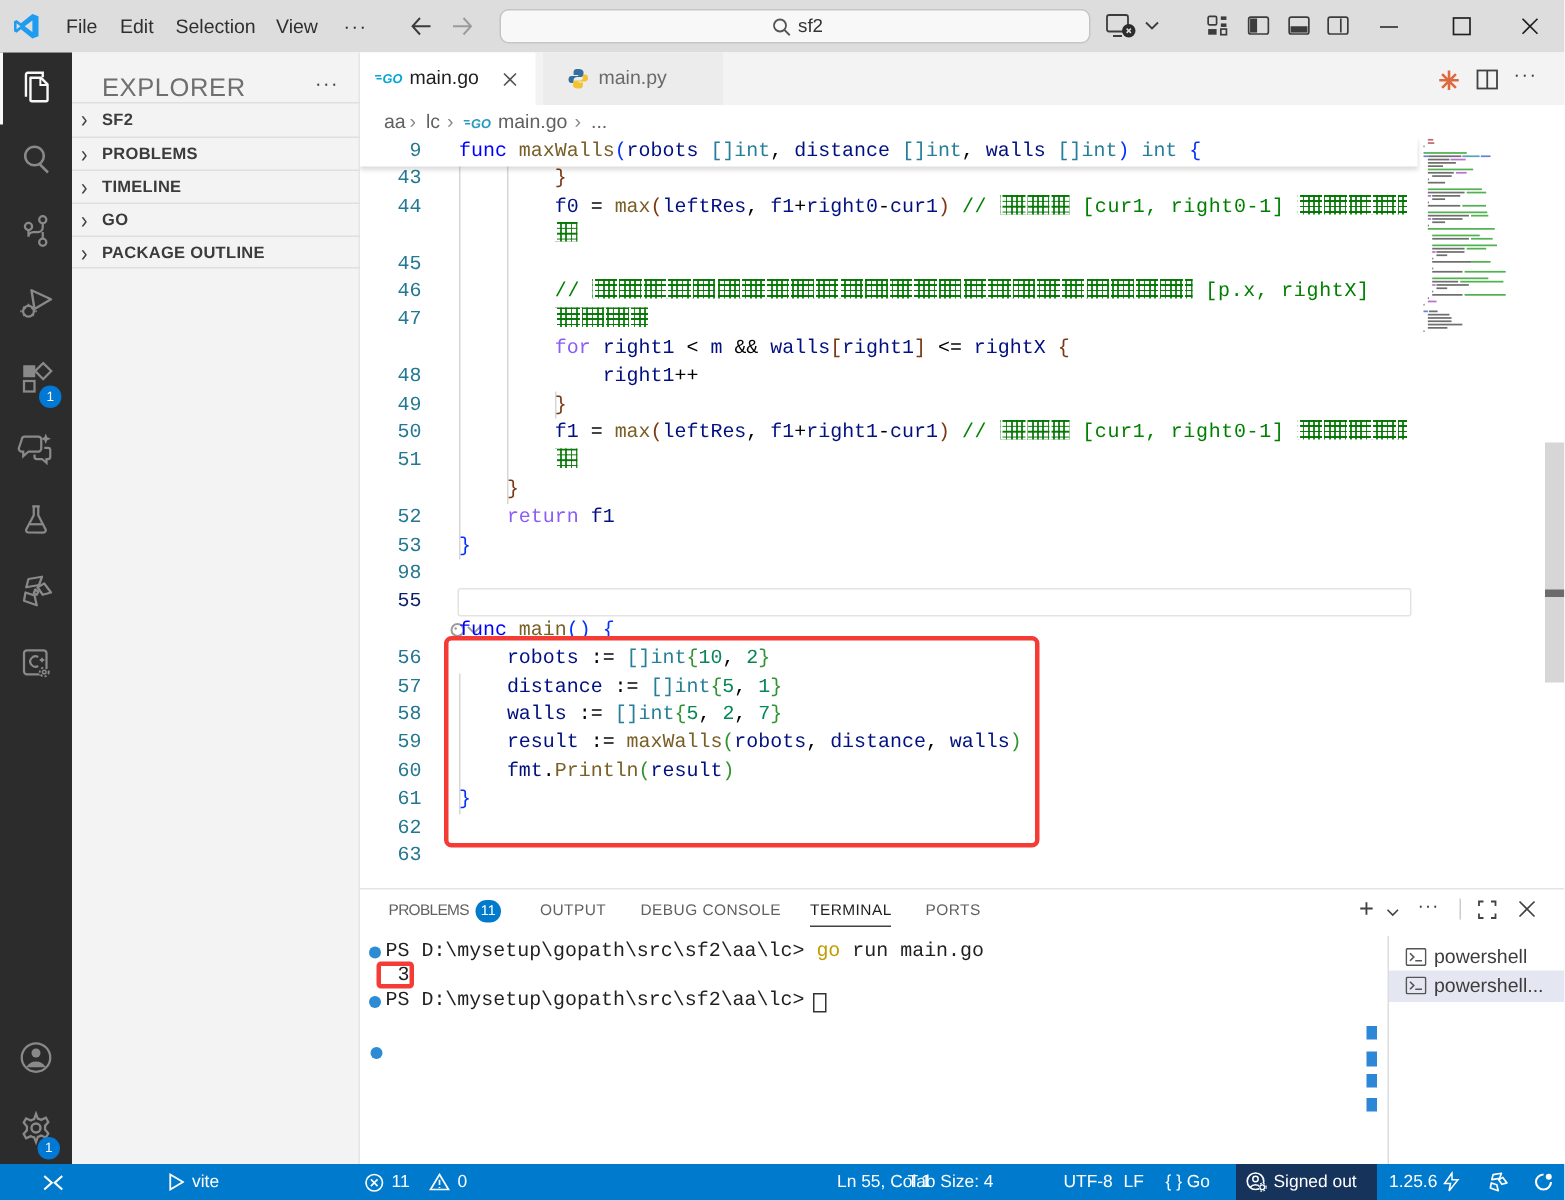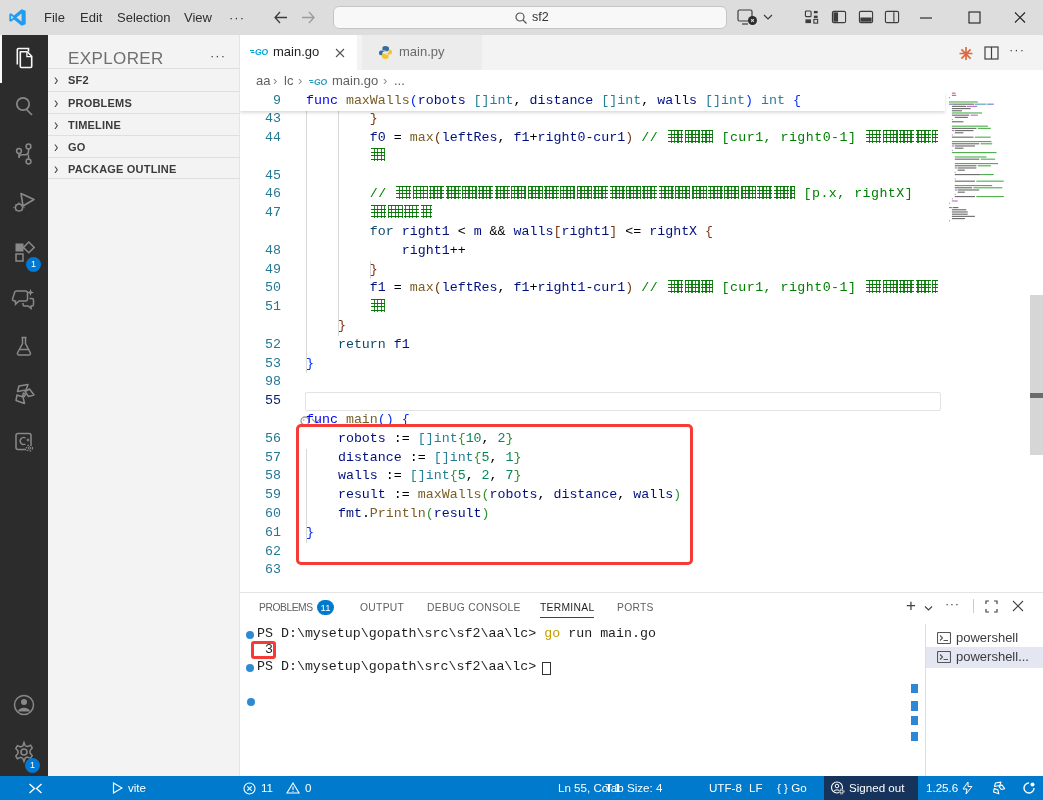--- a/index.html
+++ b/index.html
@@ -20,21 +20,21 @@
 #tabbar{position:absolute;left:240px;top:35px;width:803px;height:35px;background:#f3f3f3}
 .tab{position:absolute;top:0;height:35px;font-size:13px}
 
 #crumbs{position:absolute;left:240px;top:70px;width:803px;height:22px;background:#fff;font-size:13px;color:#616161;line-height:22px}
 
 #editor{position:absolute;left:240px;top:92px;width:803px;height:500px;background:#fff;overflow:hidden}
 #gutter{position:absolute;left:0;top:18.3px;width:41px;text-align:right;font:13.3px "Liberation Mono",monospace;color:#237893}
 #codebox{position:absolute;left:66px;top:18.3px;width:639px;font:13.3px "Liberation Mono",monospace;color:#000;overflow:hidden}
 .crow{height:18.8px;line-height:18.8px;white-space:pre}
 i{font-style:normal}
-.kw{color:#0000ff}.ctl{color:#0c4a6e}.fn{color:#795e26}.var{color:#001080}.typ{color:#267f99}
+.kw{color:#0000ff}.ctl{color:#8b5cf6}.fn{color:#795e26}.var{color:#001080}.typ{color:#267f99}
 .num{color:#098658}.cm{color:#008000;letter-spacing:.45px}.b1{color:#0431fa}.b2{color:#319331}.b3{color:#7b3814}
 .cj{display:inline-block;height:13px;vertical-align:-1.5px;background:
  repeating-linear-gradient(90deg,#fff 0 1.4px,rgba(0,0,0,0) 1.4px 16.4px),
  repeating-linear-gradient(180deg,rgba(0,116,0,.96) 0 1.1px,rgba(0,0,0,0) 1.1px 3.6px),
  repeating-linear-gradient(90deg,rgba(0,116,0,.85) 0 1.1px,rgba(0,0,0,0) 1.1px 3.5px)}
 .iguide{position:absolute;width:1px;background:#d7d7d7}
 
 #sticky{position:absolute;left:0;top:0;width:705px;height:19px;background:#fff;box-shadow:0 2px 3px rgba(0,0,0,.14);z-index:5}
 #sticky .num{position:absolute;left:0;top:1px;width:41px;text-align:right;font:13.3px "Liberation Mono",monospace;color:#237893}
 #sticky .code{position:absolute;left:66px;top:1px;font:13.3px "Liberation Mono",monospace;white-space:pre}

